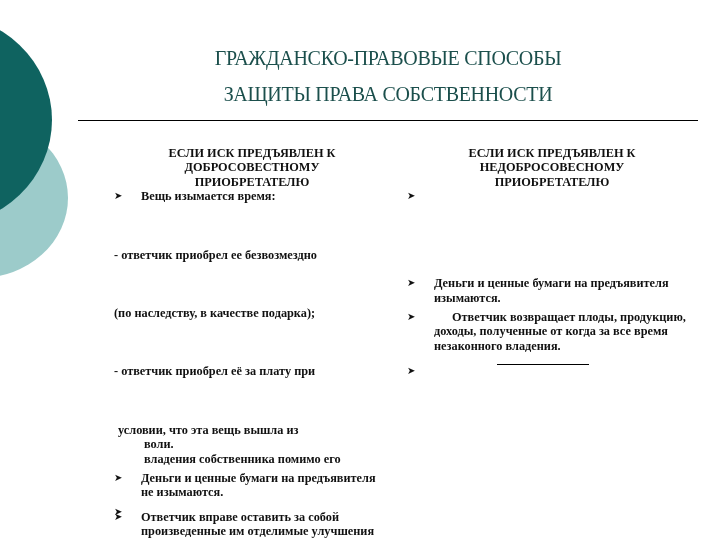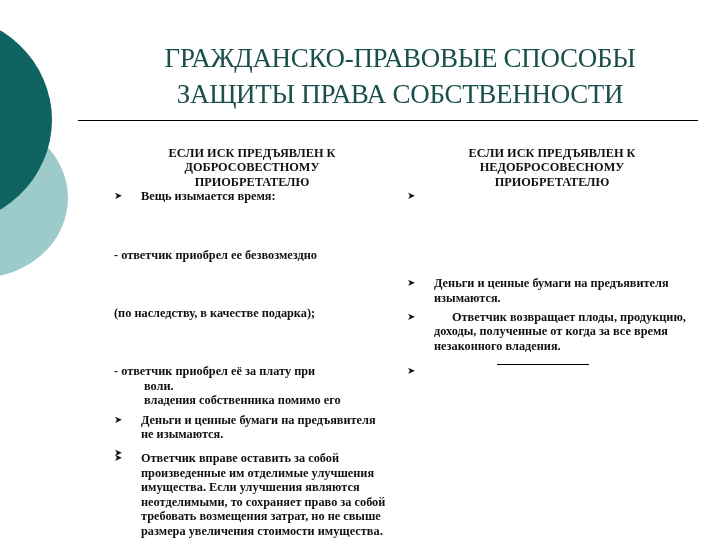--- a/index.html
+++ b/index.html
@@ -1,19 +1,19 @@
 <!DOCTYPE html>
 <html><head>
 <meta charset="utf-8">
 <style>
   html, body { margin: 0; padding: 0; }
   body { width: 720px; height: 540px; background: #ffffff; position: relative; overflow: hidden; font-family: "Liberation Serif", "DejaVu Serif", serif; color: #111; }
   .circle-light { position: absolute; left: -110px; top: 118px; width: 178px; height: 160px; border-radius: 50%; background: #9ccbca; }
   .circle-dark { position: absolute; left: -170px; top: 14px; width: 222px; height: 212px; border-radius: 50%; background: #0f6360; }
-  .title { position: absolute; left: 110px; top: 40px; width: 580px; text-align: center; font-size: 27px; line-height: 36px; color: #1b4f4c; letter-spacing: -0.3px; }
+  .title { position: absolute; left: 98px; top: 40px; width: 580px; text-align: center; font-size: 20px; line-height: 36px; color: #1b4f4c; letter-spacing: -0.3px; }
   .rule { position: absolute; left: 78px; top: 120px; width: 620px; height: 1px; background: #000; }
   .col { position: absolute; font-size: 12.3px; line-height: 14.4px; font-weight: bold; }
   .col-left { left: 114px; top: 146px; width: 276px; }
   .col-right { left: 407px; top: 146px; width: 290px; }
   .head { text-align: center; }
   .item { position: relative; padding-left: 27px; }
   .bullet { position: absolute; left: 0; top: 0; font-size: 10px; font-weight: normal; }
   .plain { padding-left: 0; margin-top: 44px; }
   .indent { padding-left: 30px; }
   .gap { height: 5px; }
@@ -37,20 +37,21 @@
     <div>ДОБРОСОВЕСТНОМУ</div>
     <div>ПРИОБРЕТАТЕЛЮ</div>
   </div>
   <div class="item">
     <span class="bullet">➤</span>
     <span>Вещь изымается время:</span>
   </div>
   <div class="plain">- ответчик приобрел ее безвозмездно</div>
   <div class="plain">(по наследству, в качестве подарка);</div>
   <div class="plain">- ответчик приобрел её за плату при</div>
+  <div class="plain" style="padding-left:4px">условии, что эта вещь  вышла из</div>
   <div class="indent">воли.</div>
   <div class="indent">владения собственника помимо его</div>
   <div class="gap"></div>
   <div class="item">
     <span class="bullet">➤</span>
     <span>Деньги и ценные бумаги на предъявителя не изымаются.</span>
   </div>
   <div class="gap"></div>
   <div class="item">
     <span class="bullet">➤</span>

